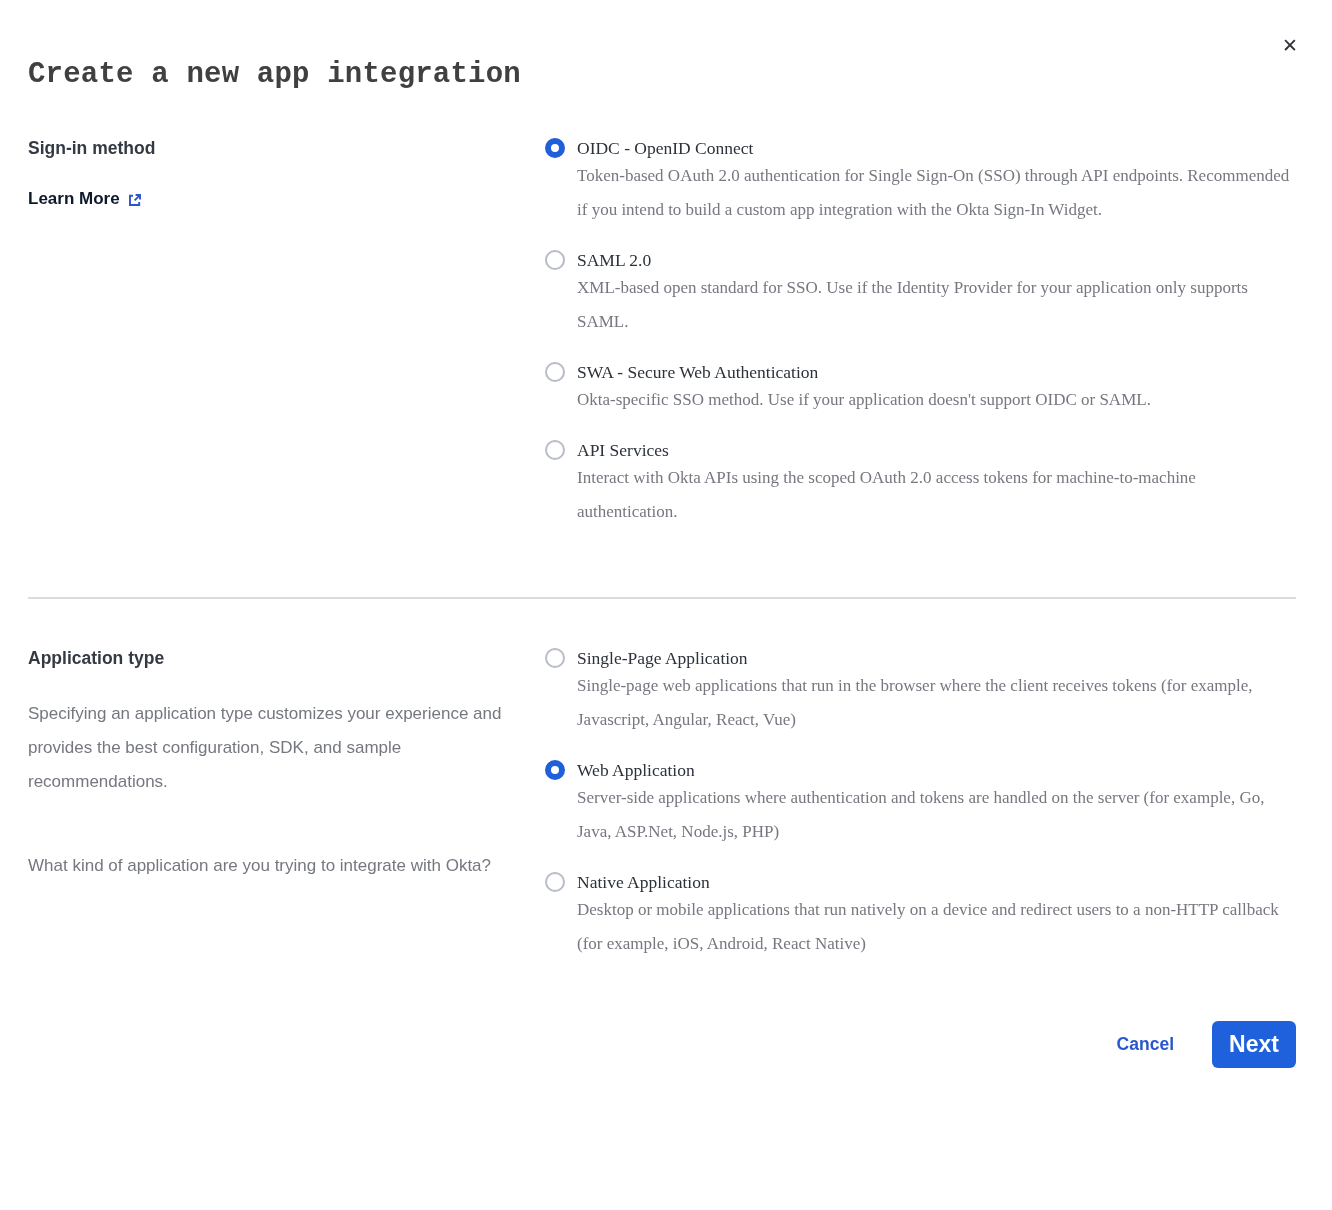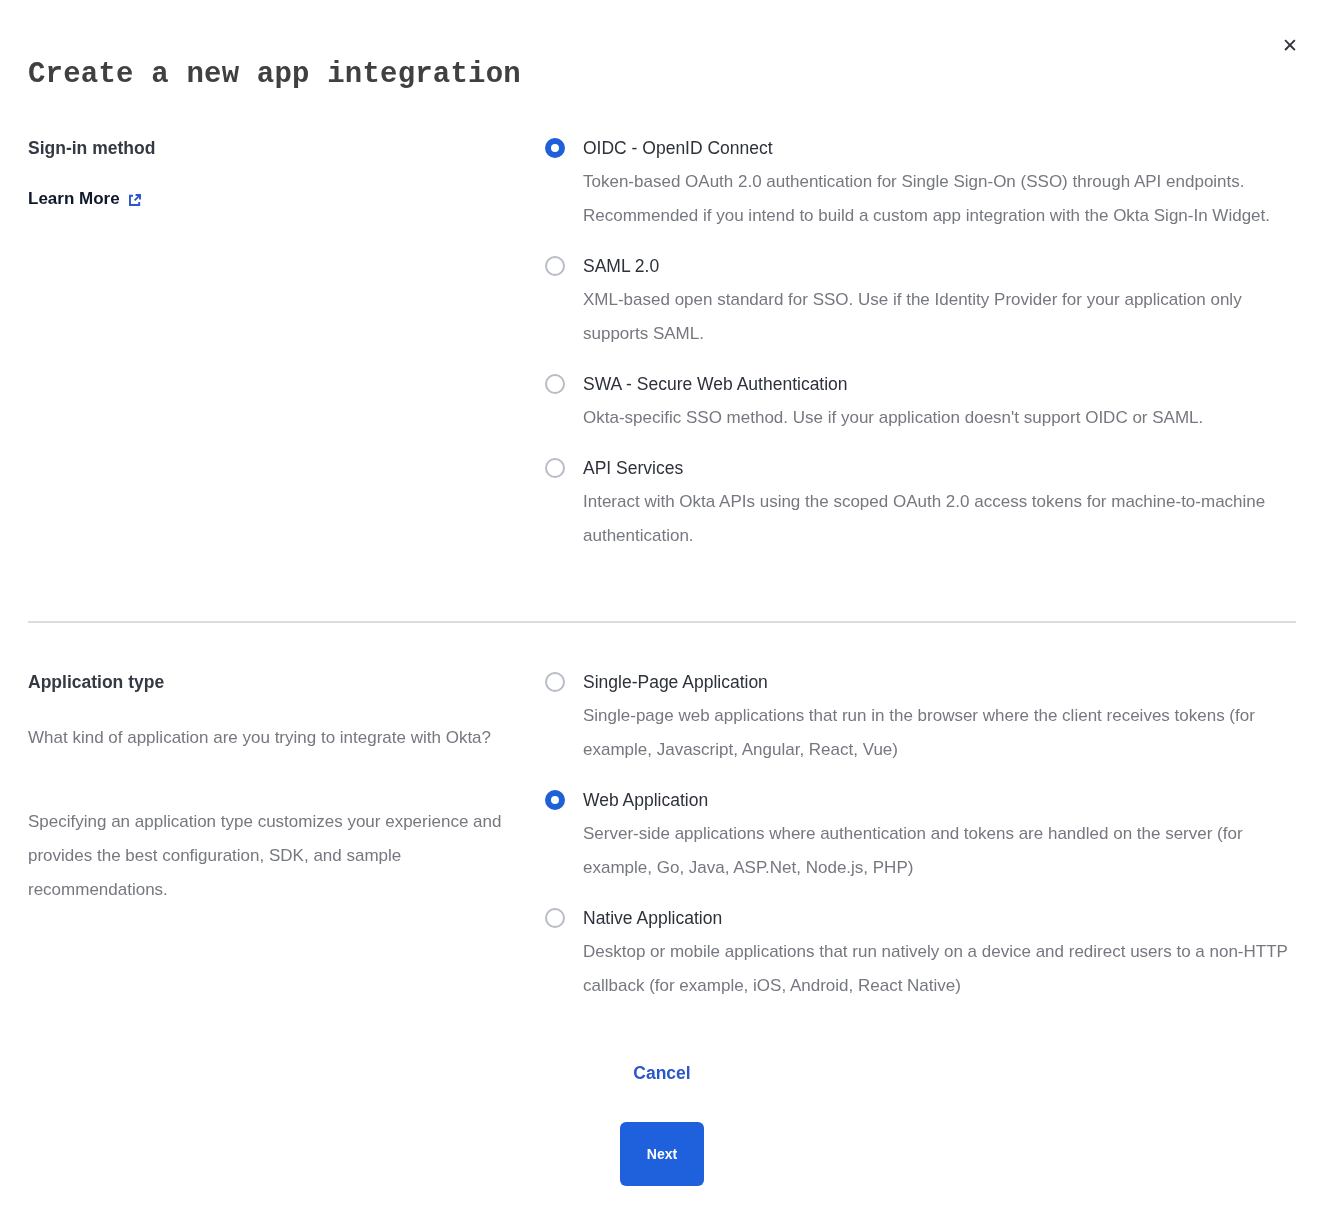--- a/index.html
+++ b/index.html
@@ -47,55 +47,54 @@
     text-decoration: none; cursor: pointer;
   }
   .learn-more svg { display: block; margin-top: 2px; }
 
   .left-desc {
     color: #767880; font-size: 17px; line-height: 34px;
     margin-top: 28px; max-width: 480px;
   }
   .left-desc + .left-desc { margin-top: 50px; }
 
-  .option { display: flex; gap: 18px; margin-bottom: 22px; cursor: pointer; }
+  .option { display: flex; gap: 12px; margin-bottom: 22px; cursor: pointer; font-family: Liberation Serif, serif; }
   .option:last-child { margin-bottom: 0; }
   .radio {
     width: 20px; height: 20px; border-radius: 50%;
     border: 2px solid #b8bcc6; background: #ffffff;
     flex: 0 0 auto; margin-top: 1px;
   }
   .radio.selected { border: 6px solid #1f5fd9; }
   .option-text { max-width: 715px; }
   .option-label {
     font-size: 17.5px; color: #2c313a; line-height: 22px;
   }
   .option-desc {
     font-size: 17px; color: #767880; line-height: 34px;
-    margin-top: 6px;
   }
 
   hr.divider {
     border: none; border-top: 2px solid #dcdcdf;
     margin: 68px 0 0 0;
   }
 
   .footer {
     display: flex; justify-content: flex-end; align-items: center;
-    gap: 38px; margin-top: 60px; flex-direction: column;
+    gap: 38px; margin-top: 60px;
   }
   .cancel-link {
     color: #2a56cc; font-size: 17.5px; font-weight: 700;
     text-decoration: none; cursor: pointer;
   }
   .next-btn {
     background: #1f61dc; color: #ffffff;
     border: none; border-radius: 6px;
-    width: 84px; height: 64px;
-    font-size: 14px; font-weight: 700;
+    width: 84px; height: 47px;
+    font-size: 23px; font-weight: 700;
     font-family: "Liberation Sans", sans-serif;
     cursor: pointer;
   }
 </style>
 </head>
 <body>
 
 <div class="dialog">
 
   <button class="close-btn">✕</button>
@@ -149,22 +148,22 @@
       </div>
 
     </div>
   </div>
 
   <hr class="divider">
 
   <div class="section section-2">
     <div class="left-col">
       <h2 class="section-heading">Application type</h2>
+      <p class="left-desc">Specifying an application type customizes your experience and provides the best configuration, SDK, and sample recommendations.</p>
       <p class="left-desc">What kind of application are you trying to integrate with Okta?</p>
-      <p class="left-desc">Specifying an application type customizes your experience and provides the best configuration, SDK, and sample recommendations.</p>
     </div>
     <div class="right-col">
 
       <div class="option">
         <span class="radio"></span>
         <div class="option-text">
           <div class="option-label">Single-Page Application</div>
           <div class="option-desc">Single-page web applications that run in the browser where the client receives tokens (for example, Javascript, Angular, React, Vue)</div>
         </div>
       </div>

